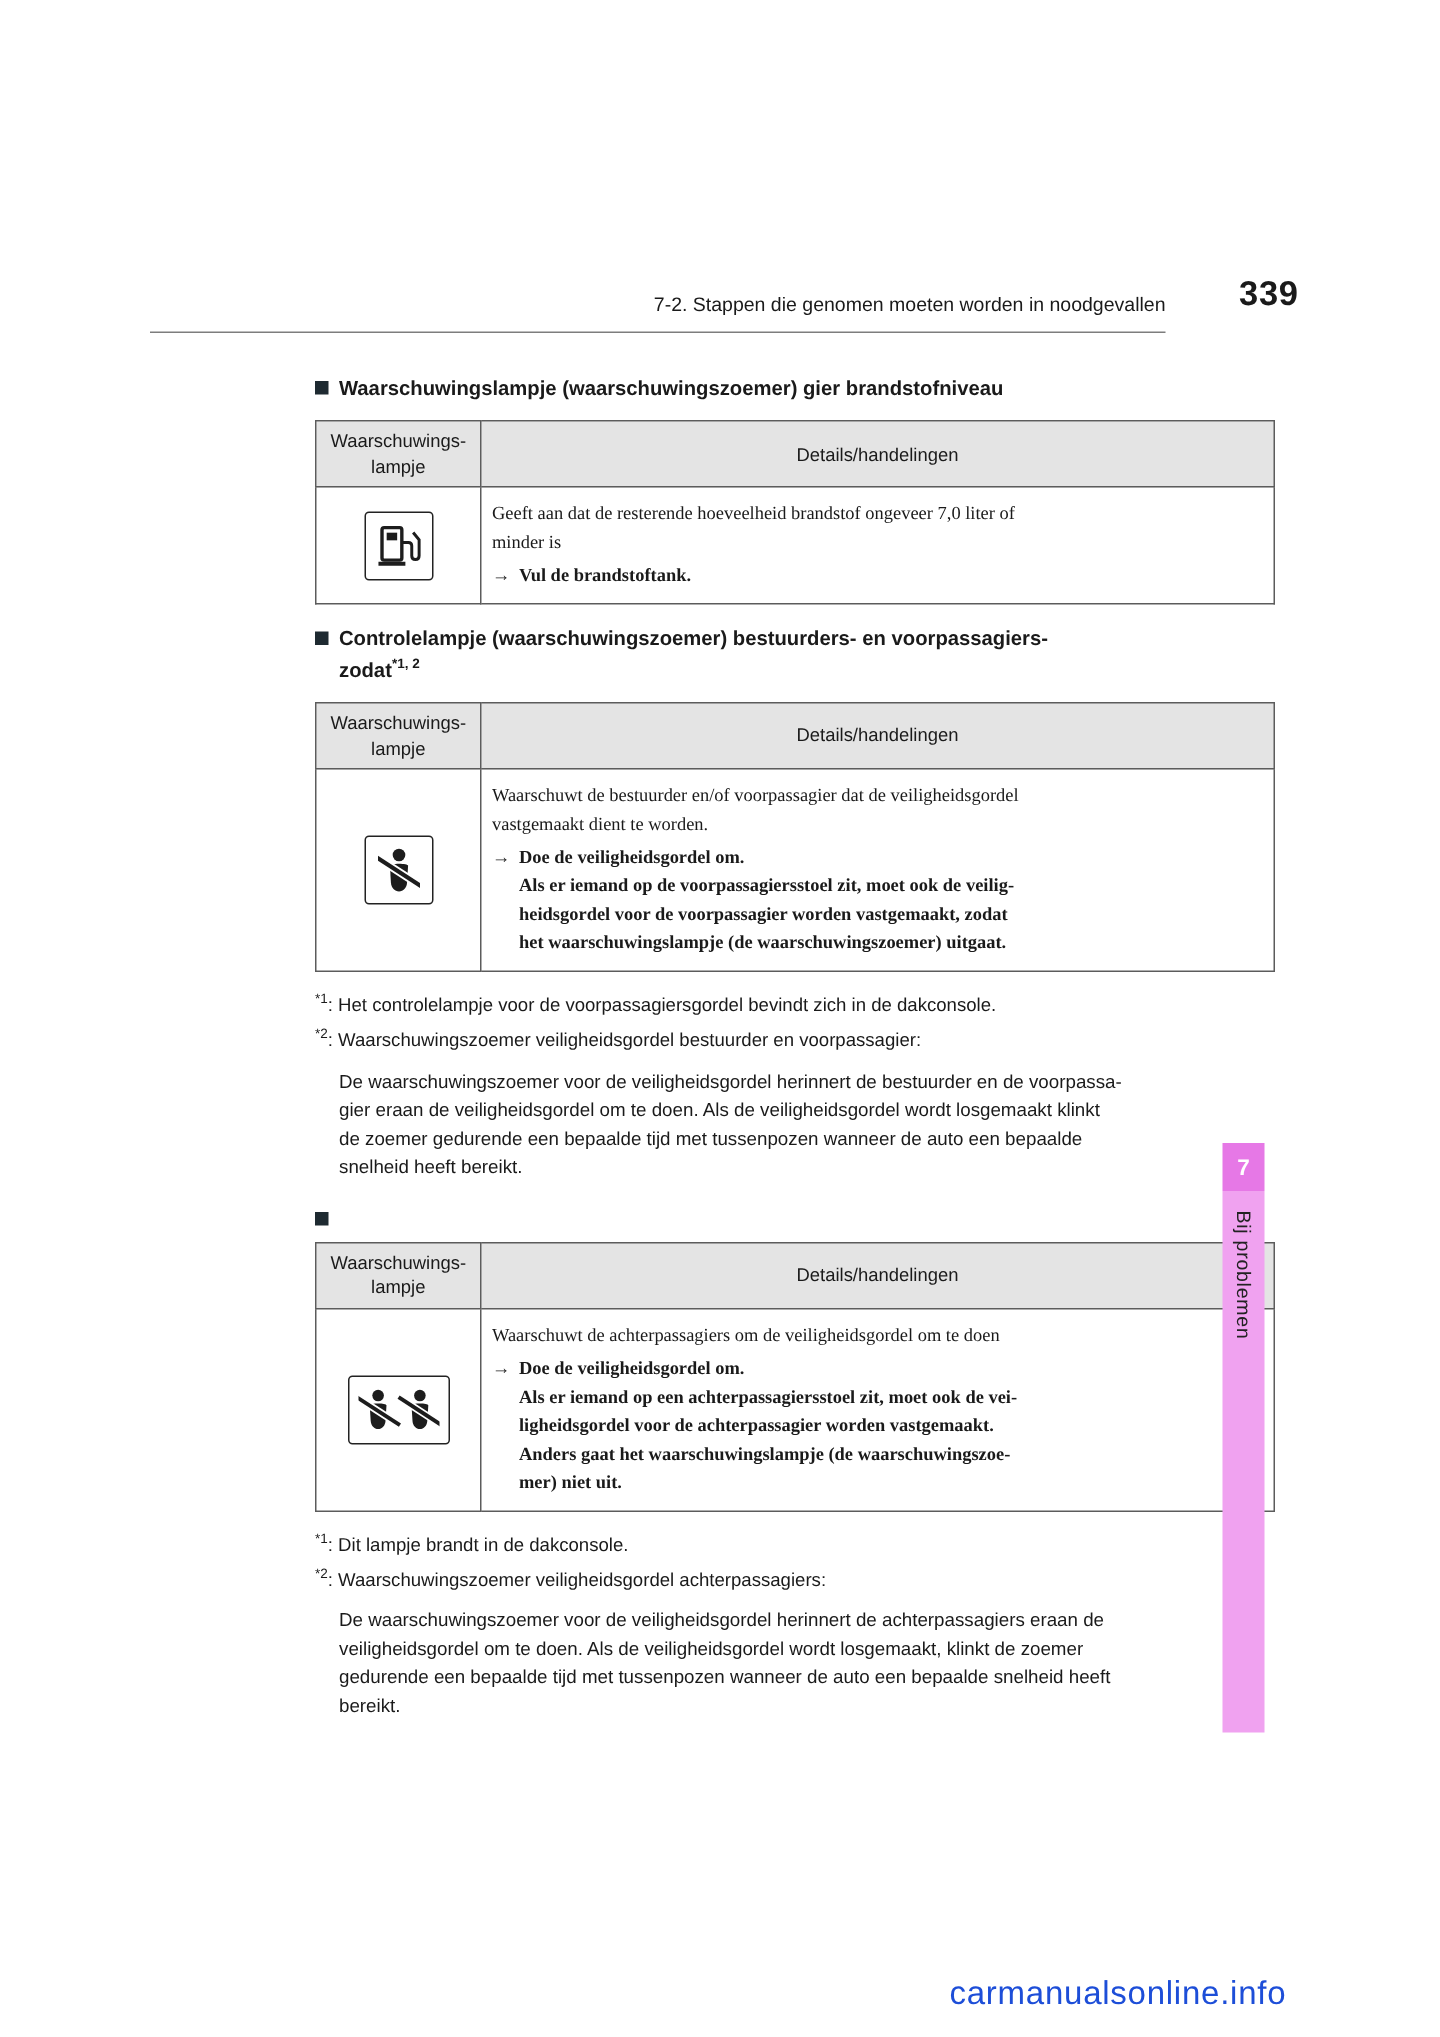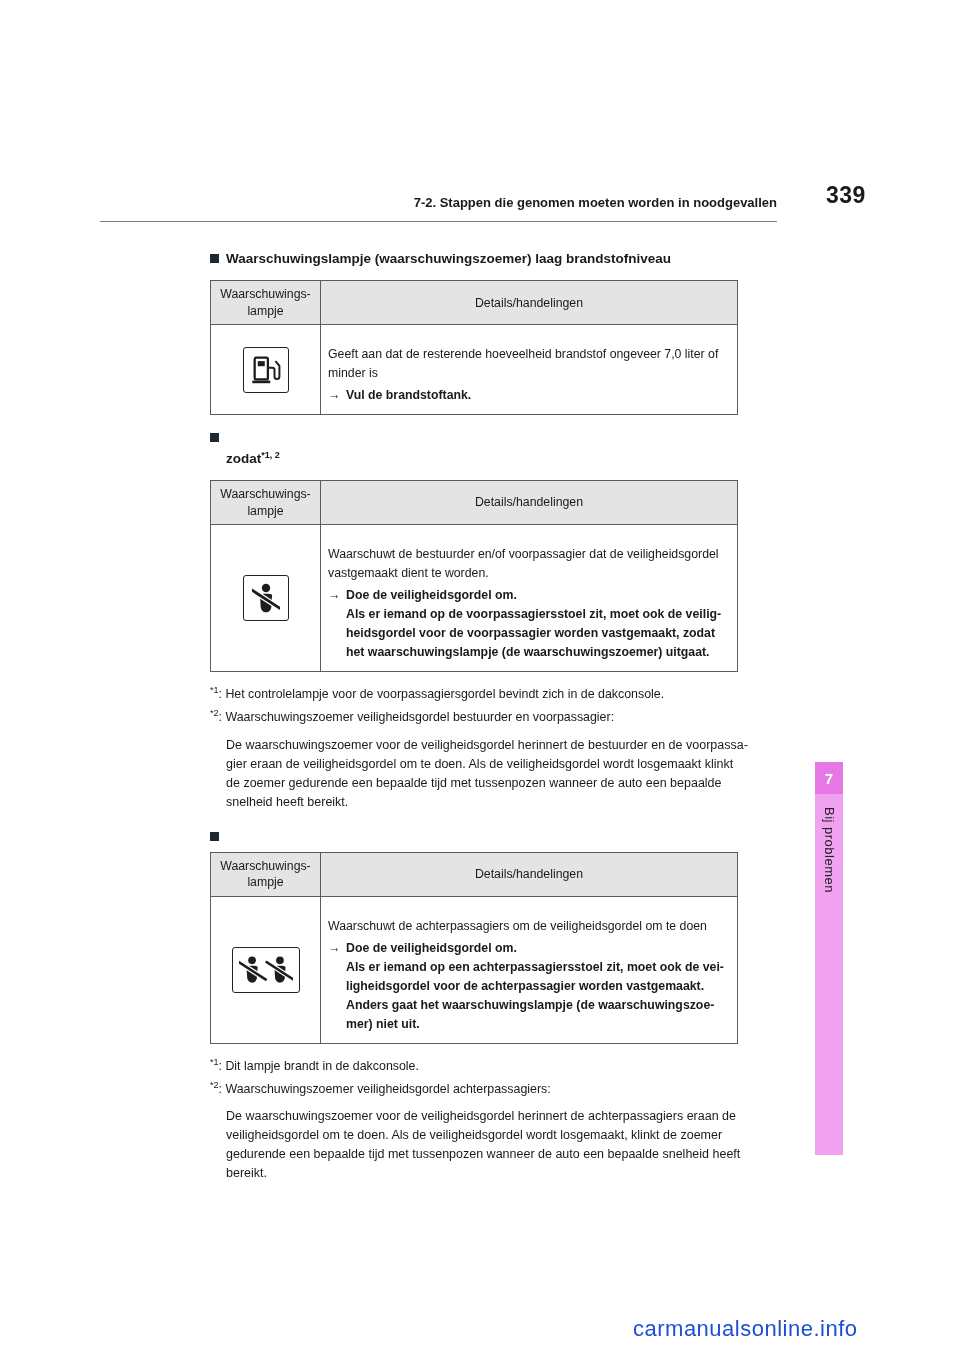--- a/index.html
+++ b/index.html
@@ -10,53 +10,54 @@
     color:#1a1a1a;
     position:relative;
     overflow:hidden;
   }
   .page-number {
     position:absolute; left:826px; top:182px;
     font-size:23px; font-weight:bold; letter-spacing:0.5px;
   }
   .header-title {
     position:absolute; right:183px; top:195px;
-    font-size:13px; font-weight:bold; white-space:nowrap;
+    font-size:13px; font-weight:normal; white-space:nowrap;
   }
   .header-rule {
     position:absolute; left:100px; top:221px; width:677px; height:1px;
     background:#7d7d7d;
   }
   .content {
     position:absolute; left:210px; top:247px; width:542px;
   }
   .section-heading {
     display:flex; gap:7px; align-items:flex-start;
     font-size:13.5px; font-weight:bold; line-height:1.5;
     margin:2px 0 11px 0;
   }
   .section-heading .title-text { white-space:nowrap; }
   .bullet {
     width:9px; height:9px; background:#1e2a31; flex:none; margin-top:5px;
   }
   sup { font-size:9px; vertical-align:super; line-height:0; }
   table.wtable {
-    border-collapse:collapse; width:528px; margin:0 0 13px 0;
+    border-collapse:collapse; width:640px; margin:0 0 13px 0;
     table-layout:fixed;
   }
   .wtable th, .wtable td { border:1px solid #5c5c5c; }
   .wtable th {
     background:#e4e4e4; font-weight:normal; font-size:12.3px;
     text-align:center; vertical-align:middle; padding:5px 3px; line-height:1.35;
   }
   .wtable col.c1 { width:110px; }
   .wtable td.icon-cell { text-align:center; vertical-align:middle; padding:8px 4px; }
   .wtable td.detail-cell {
-    padding:20px 7px 9px 7px; font-size:12.3px; line-height:19px;
+    padding:8px 7px 9px 7px; font-size:12.3px; line-height:19px;
     vertical-align:top;
+    font-family:Liberation Serif, serif;
   }
   .pre { white-space:pre-line; }
   .action-row { display:flex; gap:5px; margin-top:3px; align-items:flex-start; }
   .arrow { flex:none; font-weight:bold; width:13px; }
   .action-text { font-weight:bold; }
   .icon-box {
     display:inline-flex; align-items:center; justify-content:center;
     width:46px; height:46px; border:1.5px solid #222; border-radius:3px;
     background:#fff; vertical-align:middle;
   }
@@ -84,21 +85,21 @@
 <body>
 
 <div class="page-number">339</div>
 <div class="header-title">7-2. Stappen die genomen moeten worden in noodgevallen</div>
 <div class="header-rule"></div>
 
 <div class="content">
 
   <div class="section-heading">
     <span class="bullet"></span>
-    <div class="title-text"><span>Waarschuwingslampje (waarschuwingszoemer) laag brandstofniveau</span></div>
+    <div class="title-text"><span>Waarschuwingslampje (waarschuwingszoemer) gier brandstofniveau</span></div>
   </div>
 
   <table class="wtable">
     <colgroup>
         <col class="c1">
         <col>
       </colgroup>
     <tbody>
         <tr>
       <th class="pre">Waarschuwings-
@@ -124,21 +125,21 @@
           <div class="action-text pre">Vul de brandstoftank.</div>
         </div>
       </td>
     </tr>
   </tbody>
     </table>
 
   <div class="section-heading">
     <span class="bullet"></span>
     <div class="title-text">
-      <br>
+      <span>Controlelampje (waarschuwingszoemer) bestuurders- en voorpassagiers-</span><br>
       <span>zodat</span><sup>*1, 2</sup>
     </div>
   </div>
 
   <table class="wtable">
     <colgroup>
         <col class="c1">
         <col>
       </colgroup>
     <tbody>

